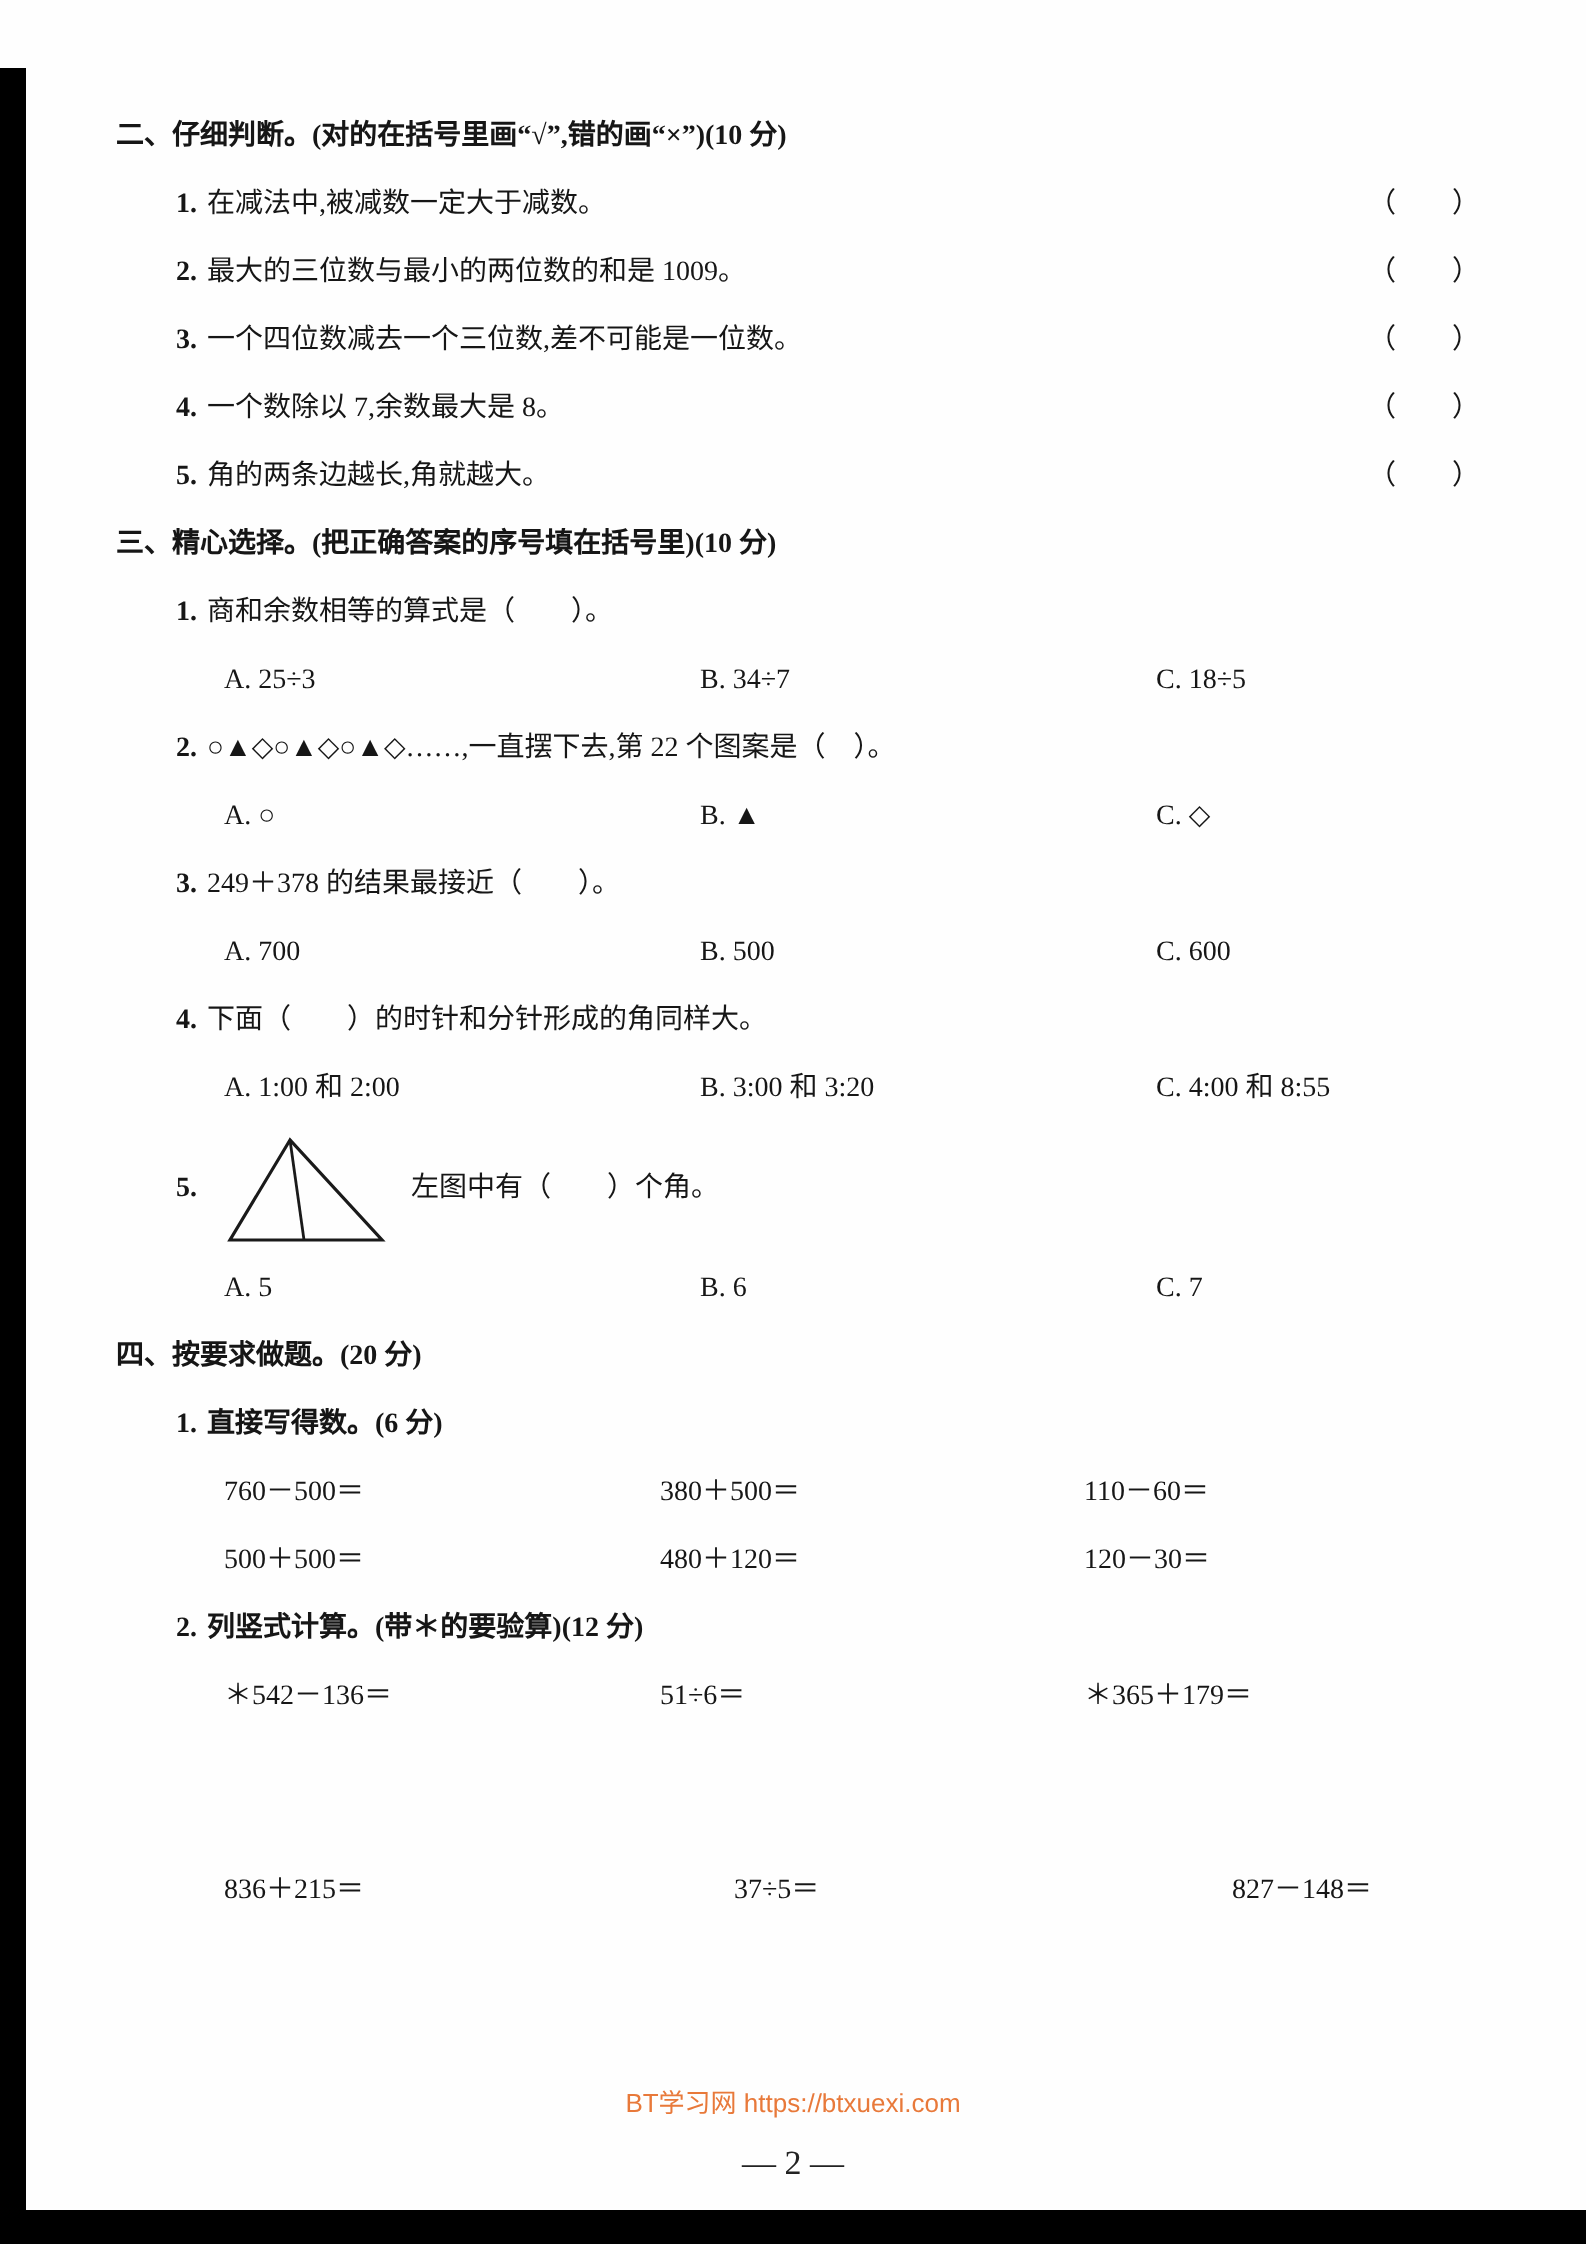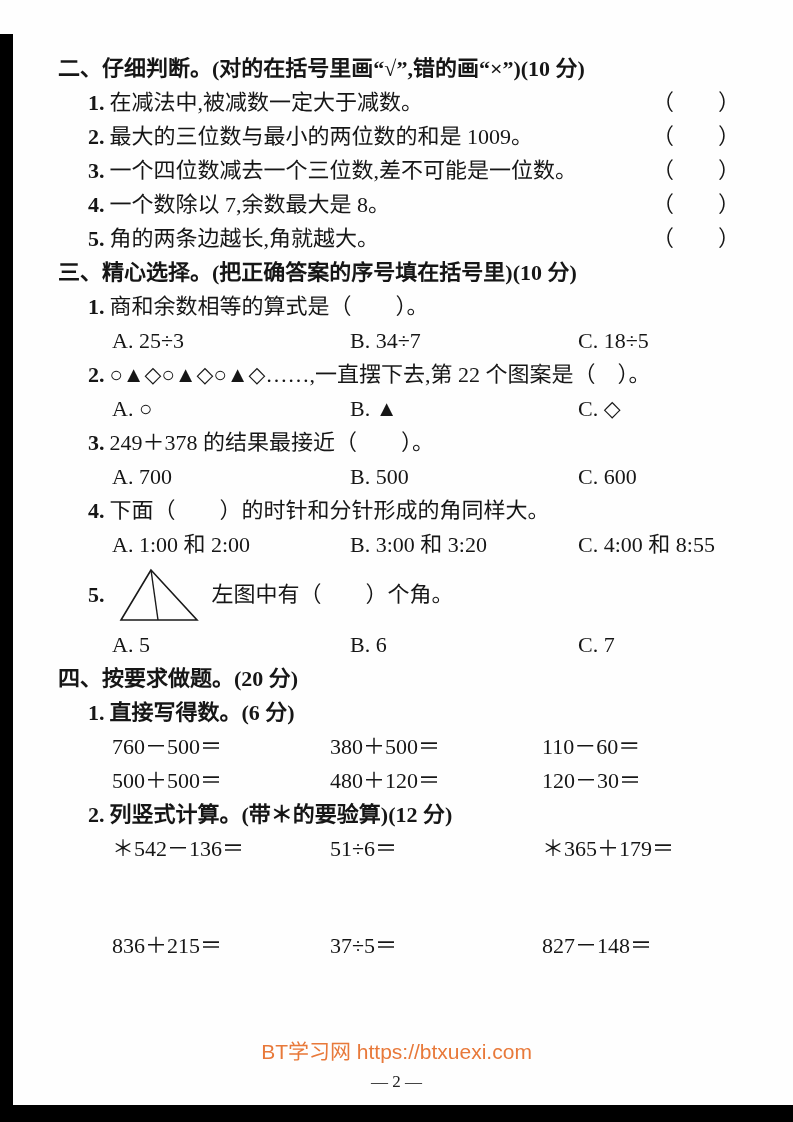--- a/index.html
+++ b/index.html
@@ -1,36 +1,36 @@
 <!DOCTYPE html>
 <html lang="zh-CN"><head>
 <meta charset="utf-8">
 <style>
   html,body{margin:0;padding:0;}
   body{width:793px;height:1122px;background:#ffffff;font-family:"Liberation Serif","DejaVu Serif",serif;color:#161616;}
   .page{position:relative;width:793px;height:1122px;background:#fefefe;overflow:hidden;}
   .scan-left{position:absolute;left:0;top:34px;width:13px;height:1088px;background:#000;}
   .scan-bottom{position:absolute;left:0;bottom:0;width:793px;height:17px;background:#000;}
-  .content{position:absolute;left:58px;top:52px;width:706px;font-size:22px;line-height:34px;}
+  .content{position:absolute;left:58px;top:52px;width:706px;font-size:14px;line-height:34px;}
   .sec-title{font-weight:bold;white-space:nowrap;}
   .judge{display:flex;padding-left:30px;}
   .num{font-weight:bold;margin-right:5px;flex:none;}
   .judge .txt{flex:1;white-space:nowrap;}
   .judge .bracket{margin-right:24px;flex:none;}
   .q-line{display:flex;padding-left:30px;}
   .q-line .txt{white-space:nowrap;}
   .q-figure{align-items:center;height:66px;}
   .q-figure svg{margin:0 12px 0 8px;flex:none;display:block;}
   .opts{display:grid;grid-template-columns:238px 228px auto;padding-left:54px;}
   .opts span{white-space:nowrap;}
   .calc-row{display:grid;grid-template-columns:218px 212px auto;padding-left:54px;}
   .calc-row span{white-space:nowrap;}
   .sub-head{display:flex;padding-left:30px;font-weight:bold;white-space:nowrap;}
-  .gap-row{margin-top:63px;}
-  .footer{position:absolute;left:0;top:1035px;width:793px;text-align:center;font-size:21px;line-height:34px;color:#e8793a;font-family:"Liberation Sans","DejaVu Sans",sans-serif;}
+  .gap-row{margin-top:63px;gap:37px;}
+  .footer{position:absolute;left:0;top:1035px;width:793px;text-align:center;font-size:13px;line-height:34px;color:#e8793a;font-family:"Liberation Sans","DejaVu Sans",sans-serif;}
   .page-num{position:absolute;left:0;top:1065px;width:793px;text-align:center;font-size:17px;line-height:34px;color:#222222;}
 </style>
 </head>
 <body>
 
 <div class="page">
   <div class="content">
 
     <div class="sec-title">二、仔细判断。(对的在括号里画“√”,错的画“×”)(10 分)</div>
 

